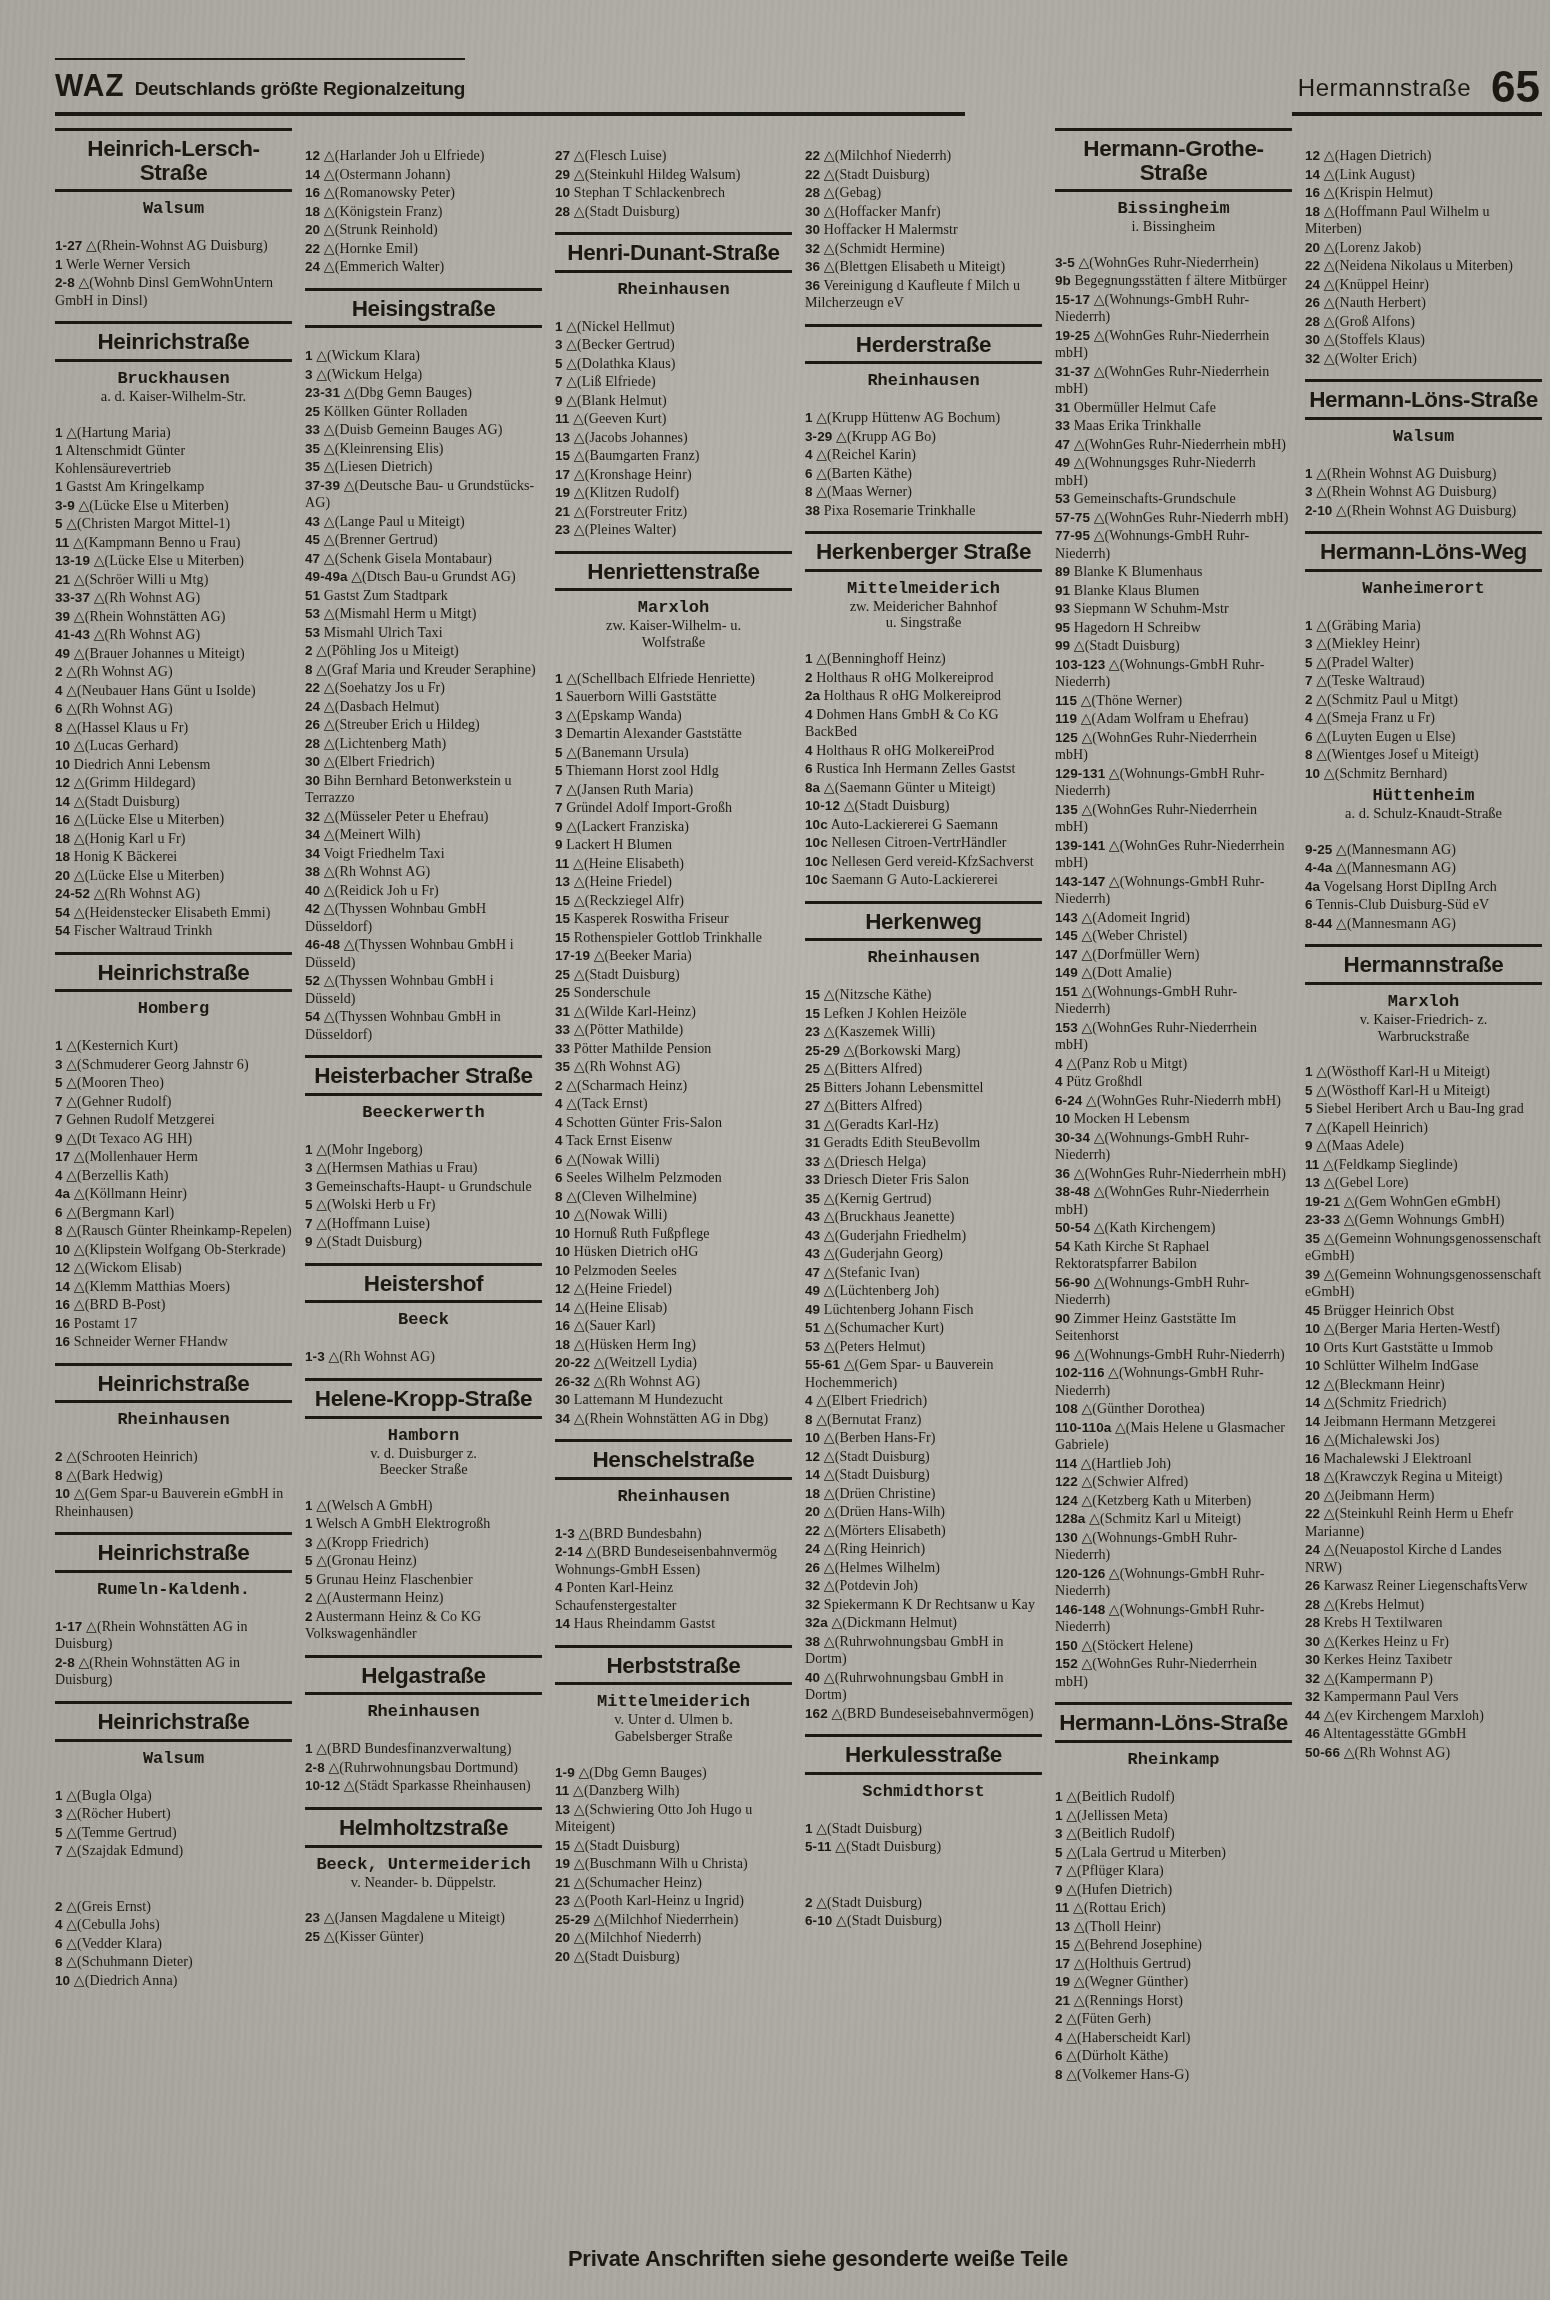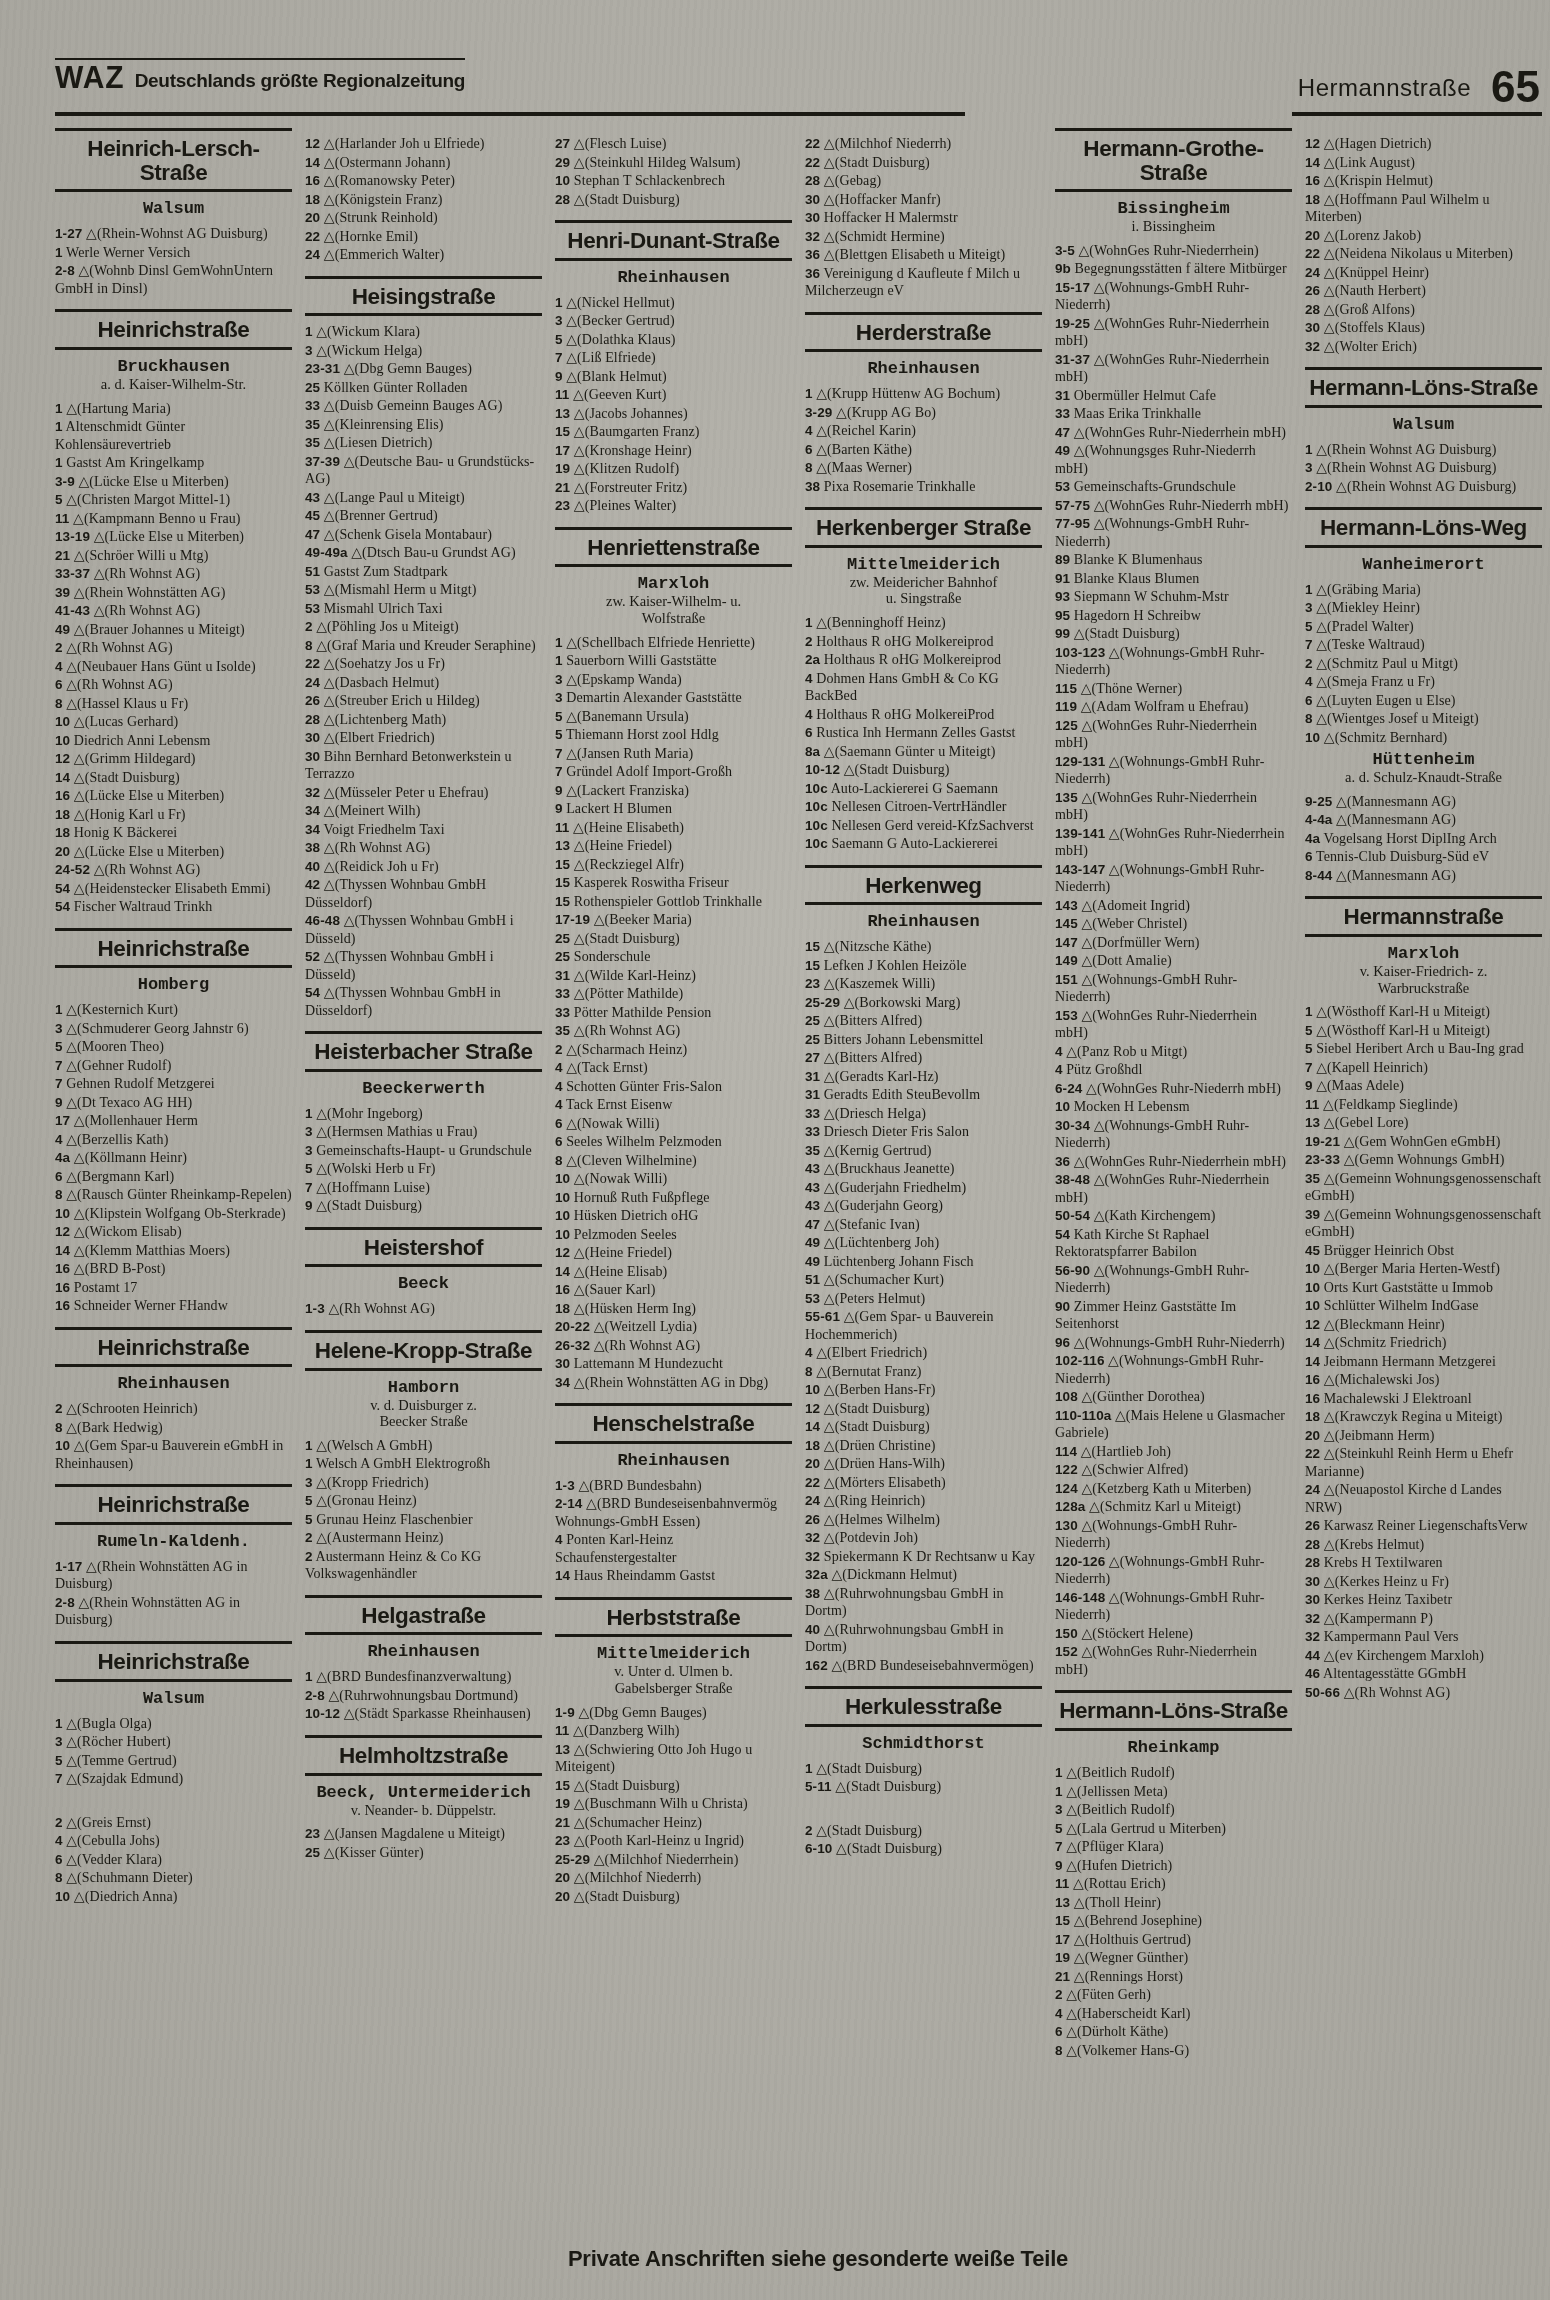--- a/index.html
+++ b/index.html
@@ -13,42 +13,42 @@
     background-image:
       radial-gradient(ellipse at 50% 40%, rgba(255,255,255,0.07), rgba(0,0,0,0.06) 90%),
       repeating-linear-gradient(93deg, rgba(0,0,0,0.016) 0 3px, rgba(255,255,255,0.016) 3px 7px);
     color:var(--ink);
     font-family:"Liberation Serif", serif;
     overflow:hidden;
     position:relative;
   }
   
   .masthead{position:absolute;left:55px;top:50px;right:8px;height:68px;}
-  .mh-left{position:absolute;left:0;top:8px;width:410px;border-top:2px solid var(--ink);white-space:nowrap;}
+  .mh-left{position:absolute;left:0;top:8px;width:410px;border-top:2px solid var(--ink);padding-top:8px;white-space:nowrap;}
   .mh-logo{font-family:"Liberation Sans",sans-serif;font-weight:bold;font-size:30px;letter-spacing:1px;display:inline-block;transform:scaleY(1.05);}
   .mh-tagline{font-family:"Liberation Sans",sans-serif;font-weight:bold;font-size:19px;margin-left:10px;letter-spacing:-0.3px;}
   .mh-rule-long{position:absolute;left:0;top:62px;width:910px;border-top:4px solid var(--ink);}
   .mh-right{position:absolute;right:2px;top:12px;text-align:right;white-space:nowrap;}
   .mh-street{font-family:"Liberation Sans",sans-serif;font-size:24px;letter-spacing:0.5px;}
   .mh-page{font-family:"Liberation Sans",sans-serif;font-weight:bold;font-size:44px;margin-left:20px;vertical-align:-6px;}
   .mh-rule-right{position:absolute;right:0;top:62px;width:250px;border-top:4px solid var(--ink);}
   
   .cols{position:absolute;left:55px;top:128px;right:8px;height:2162px;display:flex;gap:13px;align-items:center;}
   .col{flex:1 1 0;height:100%;overflow:hidden;}
   .street{
     font-family:"Liberation Sans",sans-serif;font-weight:bold;text-align:center;
     font-size:22.5px;letter-spacing:-0.4px;line-height:1.05;
     border-top:3px solid var(--ink);border-bottom:3px solid var(--ink);
     padding:6px 0 5px;margin:12px 0 7px;
     transform-origin:center;
   }
   .col > .street:first-child{margin-top:0;}
   .district{font-family:Liberation Mono, monospace;font-weight:bold;text-align:center;font-size:17px;margin:2px 0 0;}
   .district-note{text-align:center;font-size:14.5px;line-height:1.15;font-family:"Liberation Serif",serif;}
-  .entries{margin-top:7px;margin-bottom:4px;}
+  .entries{margin-top:19px;margin-bottom:4px;}
   .entry{font-size:14px;line-height:17.5px;letter-spacing:0.1px;margin-bottom:1px;}
   .entry .n{font-family:"Liberation Sans",sans-serif;font-weight:bold;font-size:13.5px;}
   .spacer{height:15px;}
   
   .footer{
     position:absolute;left:548px;top:2246px;width:540px;text-align:center;
     font-family:"Liberation Sans",sans-serif;font-weight:bold;font-size:22px;letter-spacing:-0.2px;
   }
 </style>
 </head>

